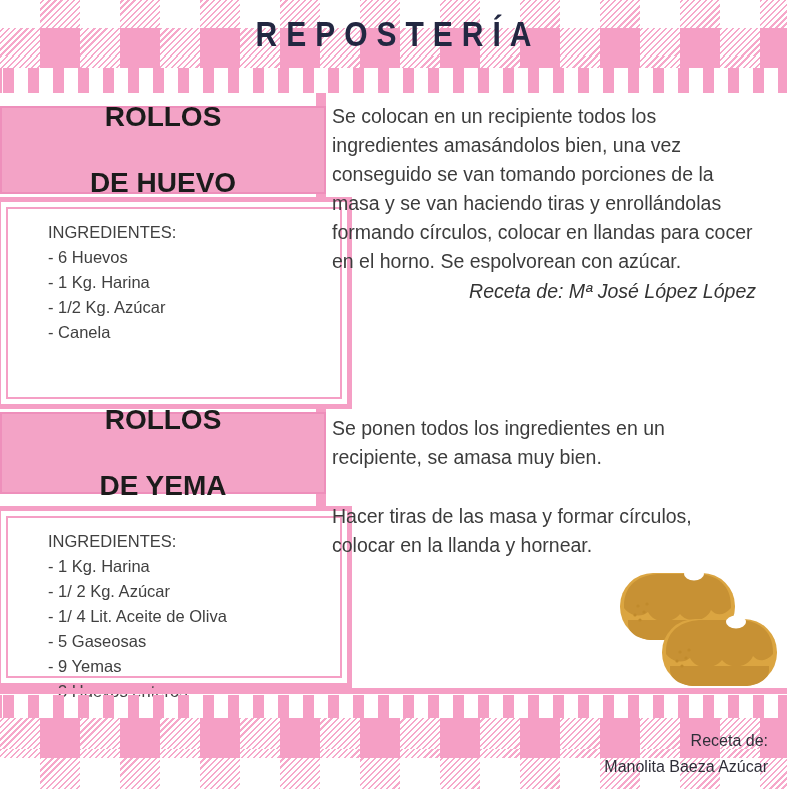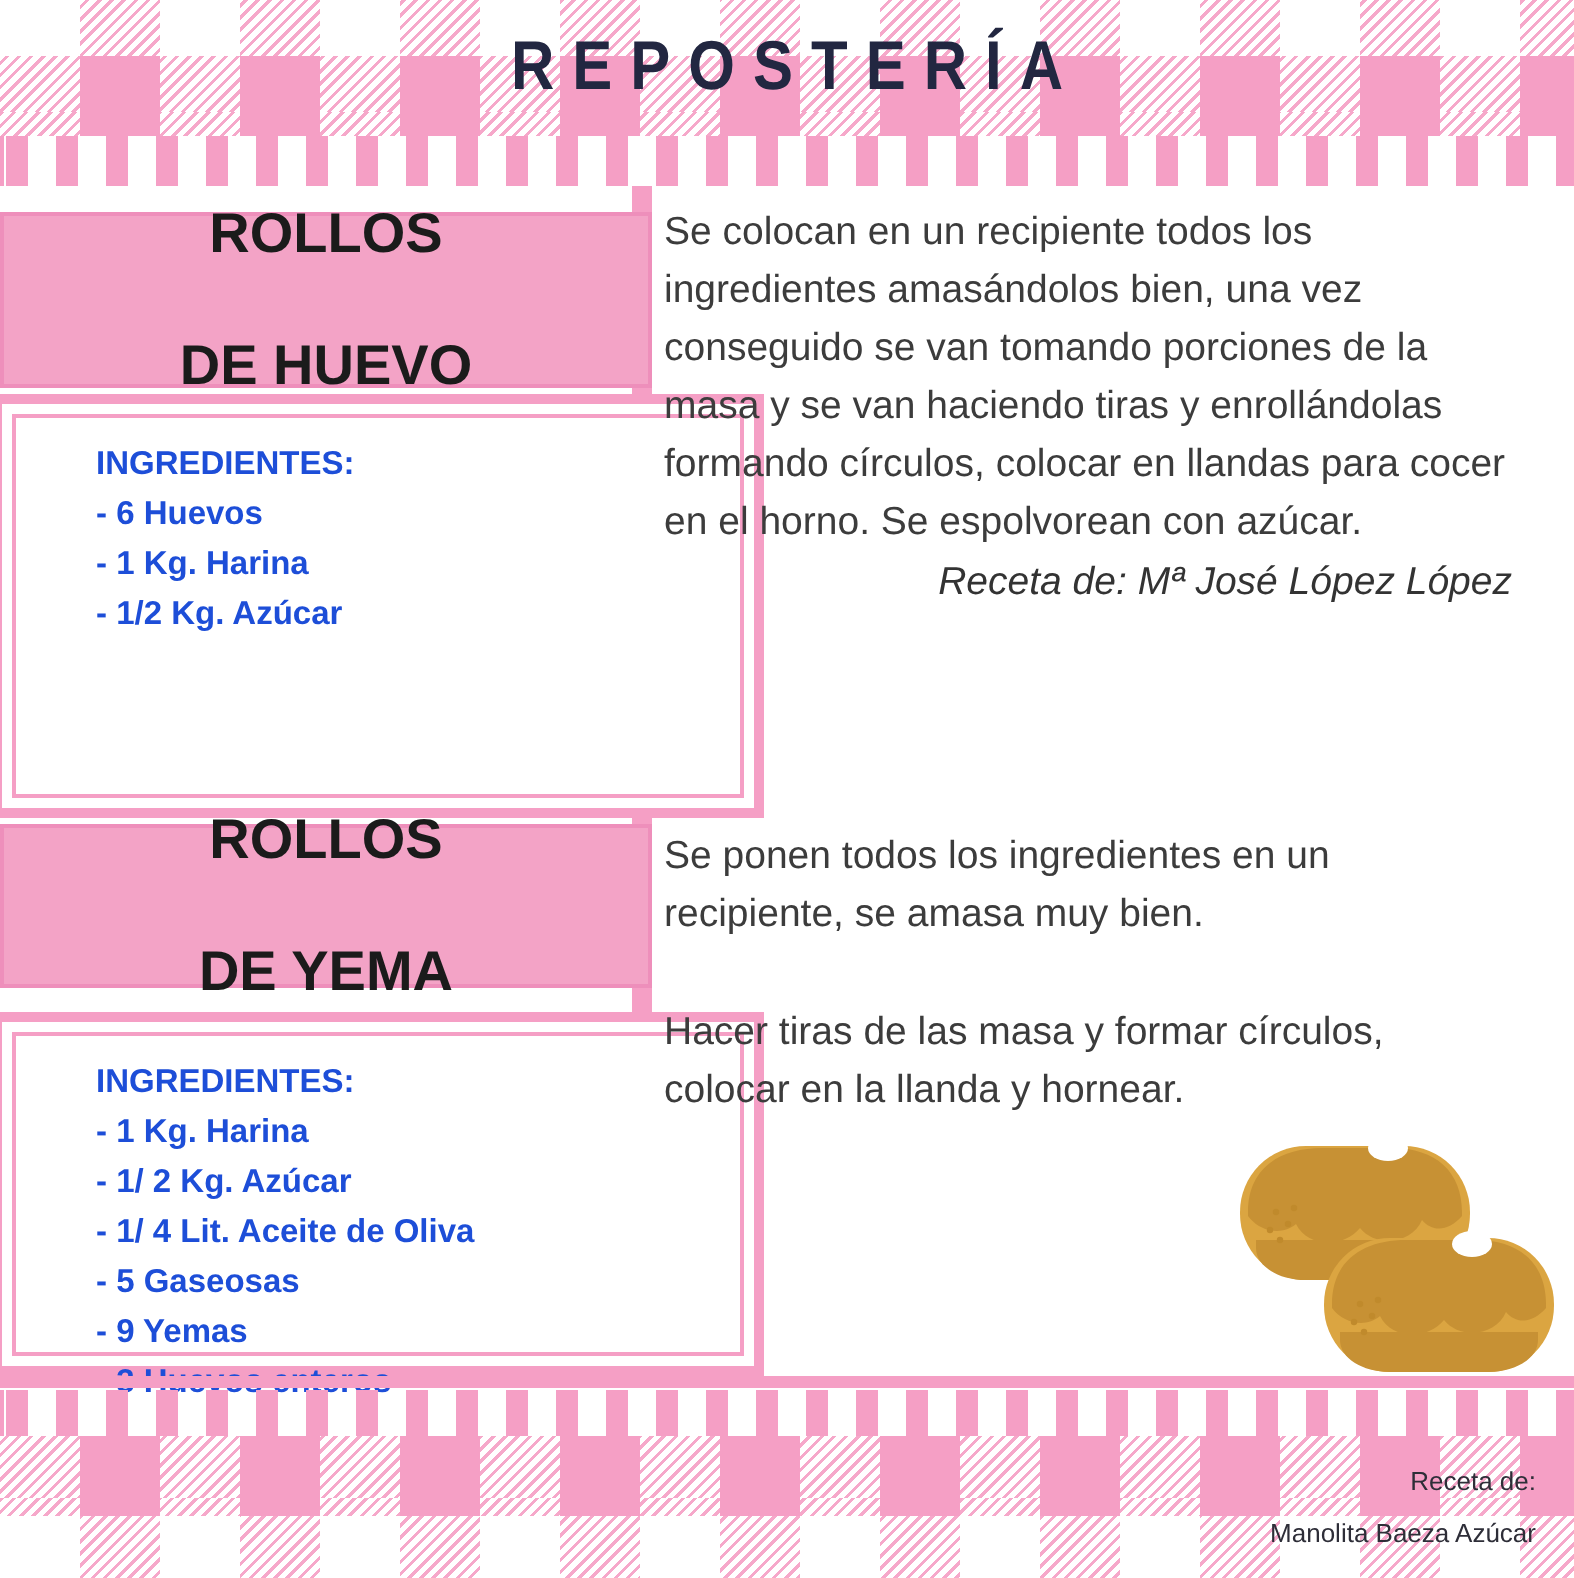--- a/index.html
+++ b/index.html
@@ -46,43 +46,43 @@
   .title-box {
     position:absolute; left:0; width:326px;
     background:#F3A3C6; border:2px solid #EE8FBB;
     display:flex; flex-direction:column; align-items:center; justify-content:center;
     text-align:center; color:#1b1b1b; font-weight:bold; font-size:28px; line-height:38px;gap:28px;
   }
   .title-box-1 { top:106px; height:88px; }
   .title-box-2 { top:412px; height:82px; }
   
   .ing-box {
-    position:absolute; left:6px; width:366px;
+    position:absolute; left:6px; width:336px;
     background:#ffffff; border:2px solid #F59FC5;
     box-shadow:0 0 0 5px #ffffff, 0 0 0 10px #F59FC5;
     padding:11px 8px 8px 40px;
-    color:#1d4ed8; font-weight:bold; font-size:16.5px; line-height:25px;
+    color:#404040; font-weight:normal; font-size:16.5px; line-height:25px;
   }
   .ing-box-1 { top:207px; height:192px; }
   .ing-box-2 { top:516px; height:162px; }
   
   .instructions {
     position:absolute; left:332px; width:424px;
     color:#3c3c3c; font-size:19.5px; line-height:29px;
   }
   .instr-1 { top:102px; }
   .instr-2 { top:414px; }
   .attribution { text-align:right; font-style:italic; color:#333333; margin-top:1px; }
   .para-gap { margin-top:30px; }
   
   .rolls { position:absolute; left:616px; top:570px; }
   
   .footer-credit {
     position:absolute; right:19px; top:728px; width:400px;
-    text-align:right; color:#2e2e38; font-size:13px; line-height:26px;
+    text-align:right; color:#2e2e38; font-size:16px; line-height:26px;
   }
 </style>
 </head>
 <body>
 
 <div class="page">
 
   <div class="gingham gingham-top"></div>
   <div class="page-title">
     <span>REPOSTERÍA</span>
@@ -94,20 +94,21 @@
   <div class="title-box title-box-1">
     <div>ROLLOS</div>
     <div>DE HUEVO</div>
   </div>
 
   <div class="ing-box ing-box-1">
     <div>INGREDIENTES:</div>
     <div>- 6 Huevos</div>
     <div>- 1 Kg. Harina</div>
     <div>- 1/2 Kg. Azúcar</div>
+    <div>- Canela</div>
   </div>
 
   <div class="instructions instr-1">
     <div>Se colocan en un recipiente todos los ingredientes amasándolos bien, una vez conseguido se van tomando porciones de la masa y se van haciendo tiras y enrollándolas formando círculos, colocar en llandas para cocer en el horno. Se espolvorean con azúcar.</div>
     <div class="attribution">Receta de: Mª José López López</div>
   </div>
 
   <div class="title-box title-box-2">
     <div>ROLLOS</div>
     <div>DE YEMA</div>

